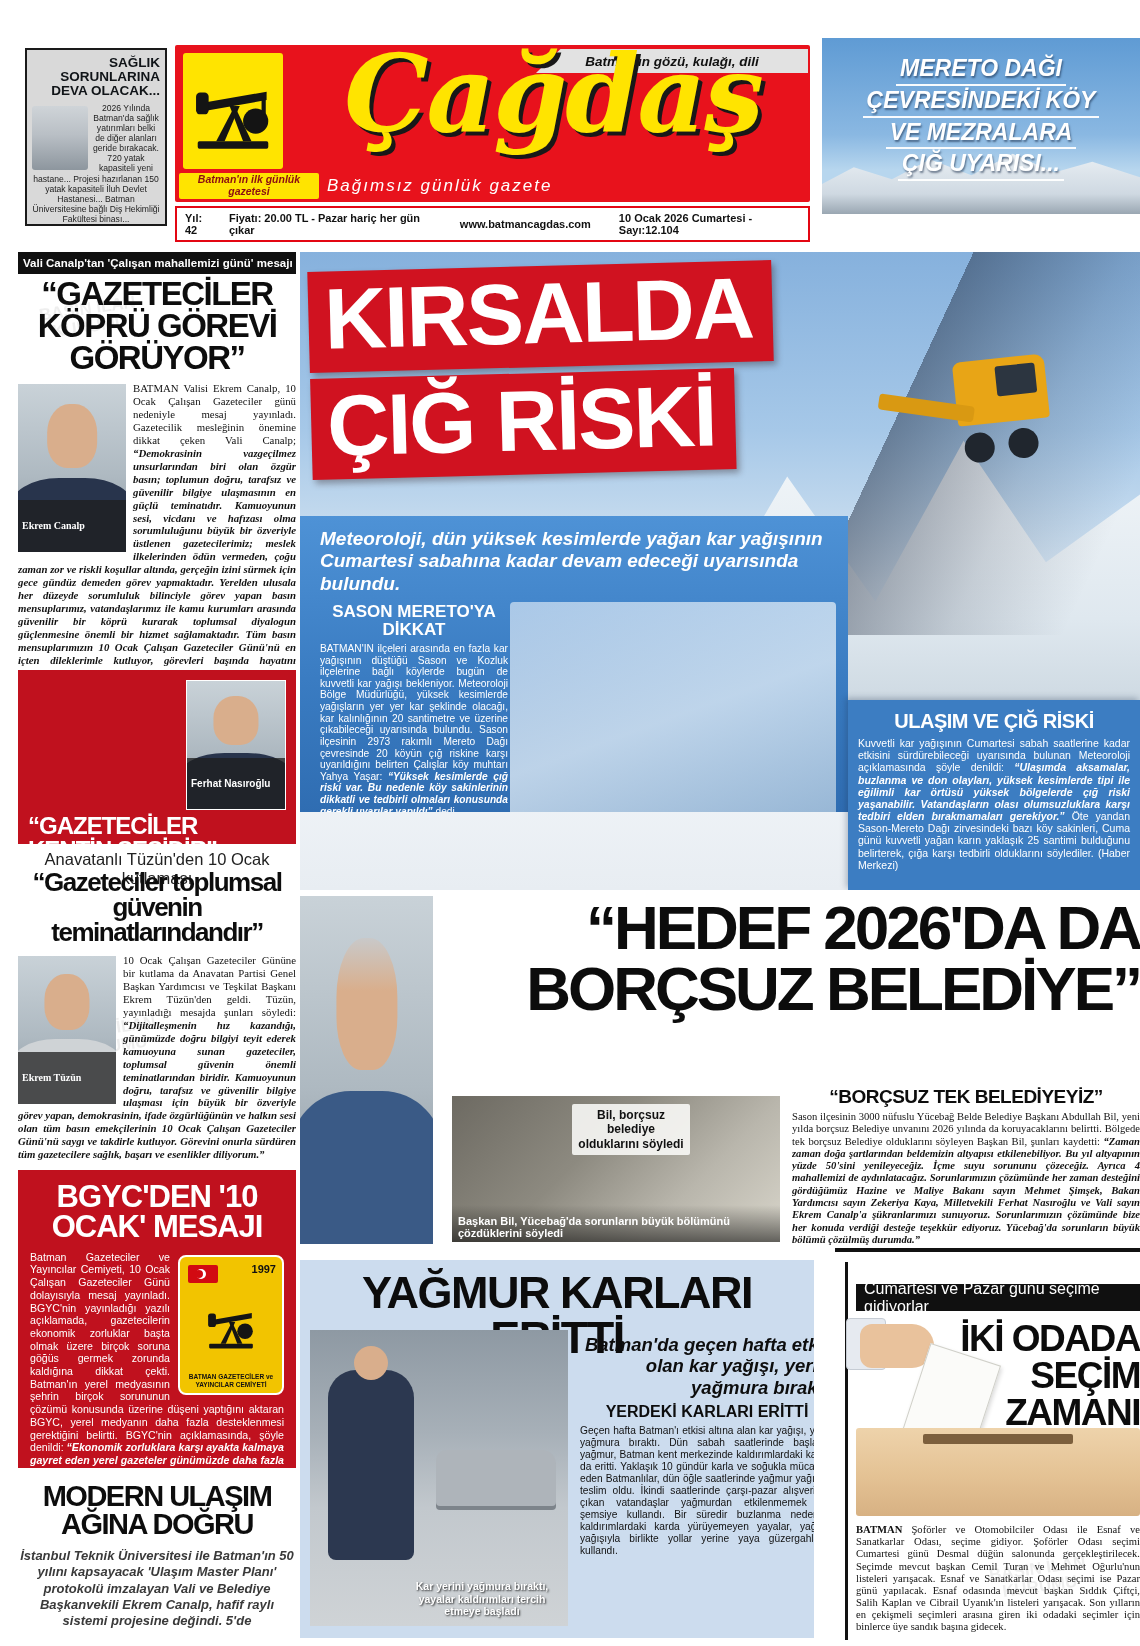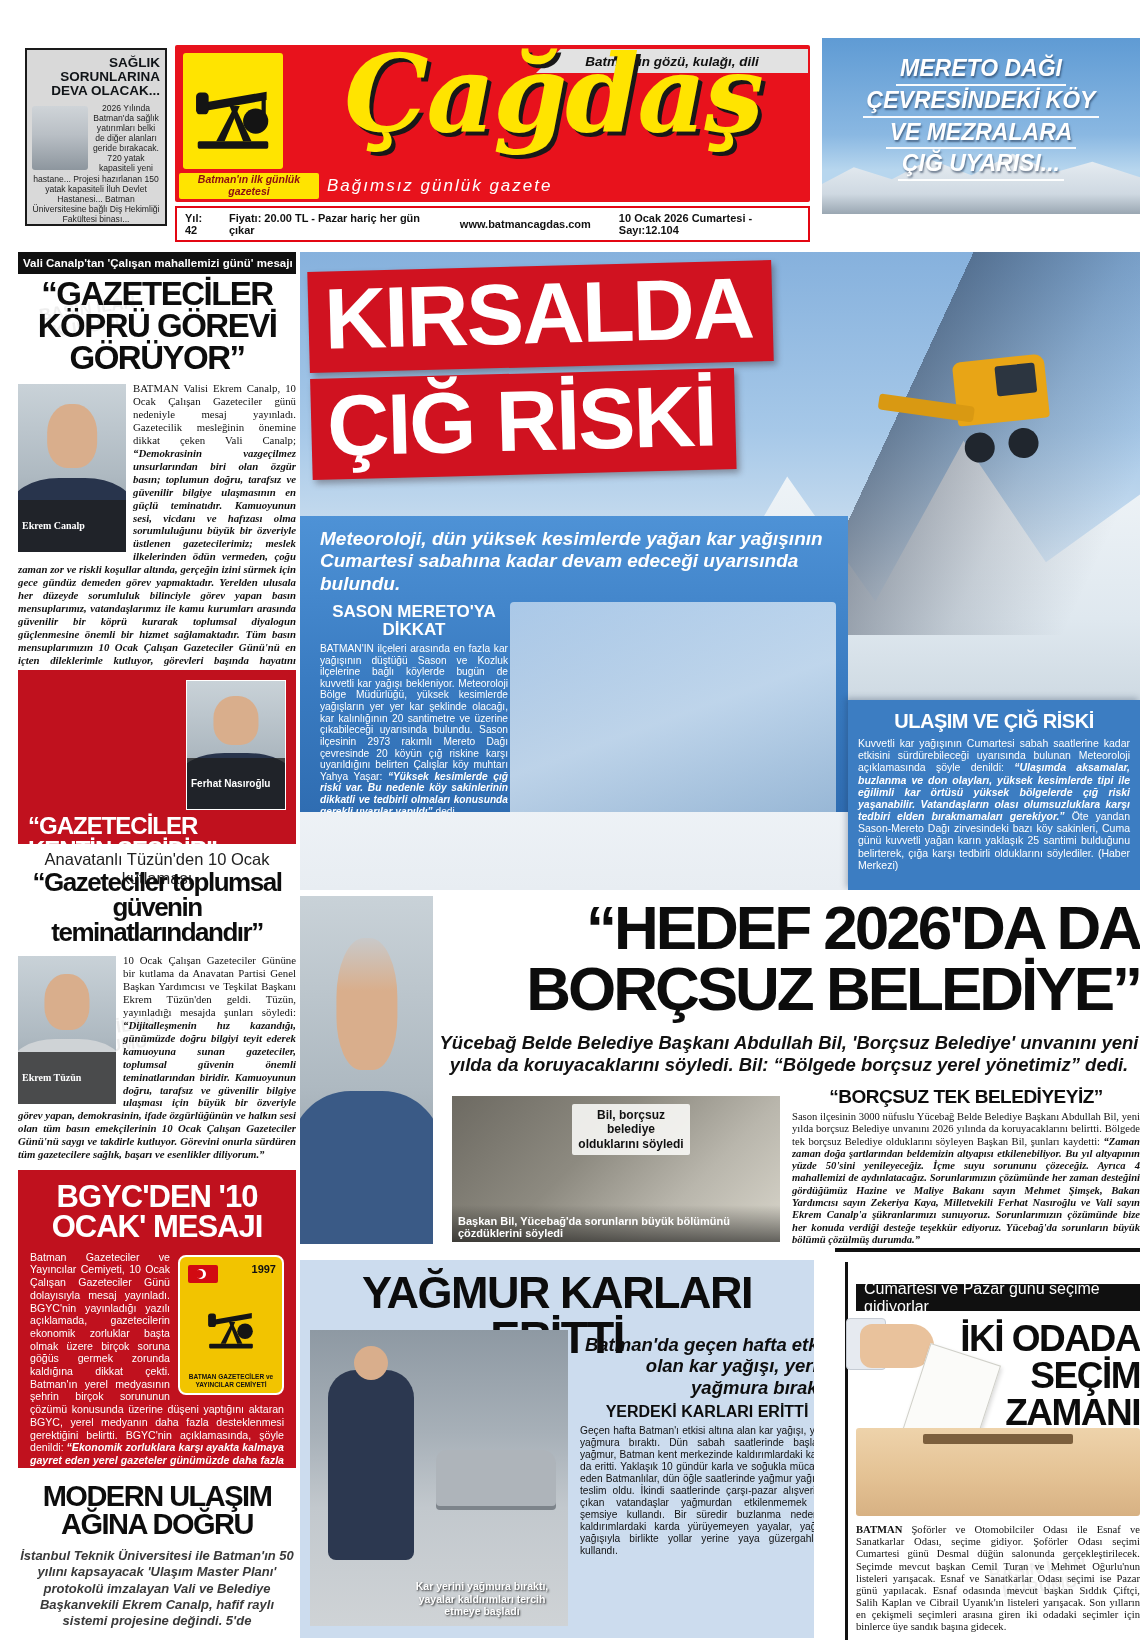--- a/index.html
+++ b/index.html
@@ -306,21 +306,20 @@
   </div>
 
   <div class="abs portrait" style="left:300px; top:896px; width:133px; height:348px;">
     <div class="p-head" style="background:linear-gradient(180deg,#c9c9c9 0%,#d9ae8c 40%);"></div>
     <div class="p-torso blue"></div>
   </div>
   <div class="abs hedef-hl" style="left:438px; top:898px; width:702px;">
     <div>“HEDEF 2026'DA DA</div>
     <div>BORÇSUZ BELEDİYE”</div>
   </div>
-  <div class="abs hedef-deck" style="left:438px; top:1032px; width:702px;">Yücebağ Belde Belediye Başkanı Abdullah Bil, 'Borçsuz Belediye' unvanını yeni yılda da koruyacaklarını söyledi. Bil: “Bölgede  borçsuz yerel yönetimiz” dedi.</div>
 
   <div class="abs midphoto" style="left:452px; top:1096px; width:328px; height:146px;">
     <div class="label">Bil, borçsuz belediye olduklarını söyledi</div>
     <div class="cap">Başkan Bil, Yücebağ'da sorunların büyük bölümünü çözdüklerini söyledi</div>
   </div>
 
   <div class="abs" style="left:792px; top:1086px; width:348px;">
     <div class="sub-head-black">“BORÇSUZ TEK BELEDİYEYİZ”</div>
     <div class="borc-body" style="height:142px; margin-top:3px;">
       <span>Sason ilçesinin 3000 nüfuslu Yücebağ Belde Belediye Başkanı Abdullah Bil, yeni yılda borçsuz Belediye unvanını 2026 yılında da koruyacaklarını belirtti. Bölgede tek borçsuz Belediye olduklarını söyleyen Başkan Bil, şunları kaydetti:</span>

